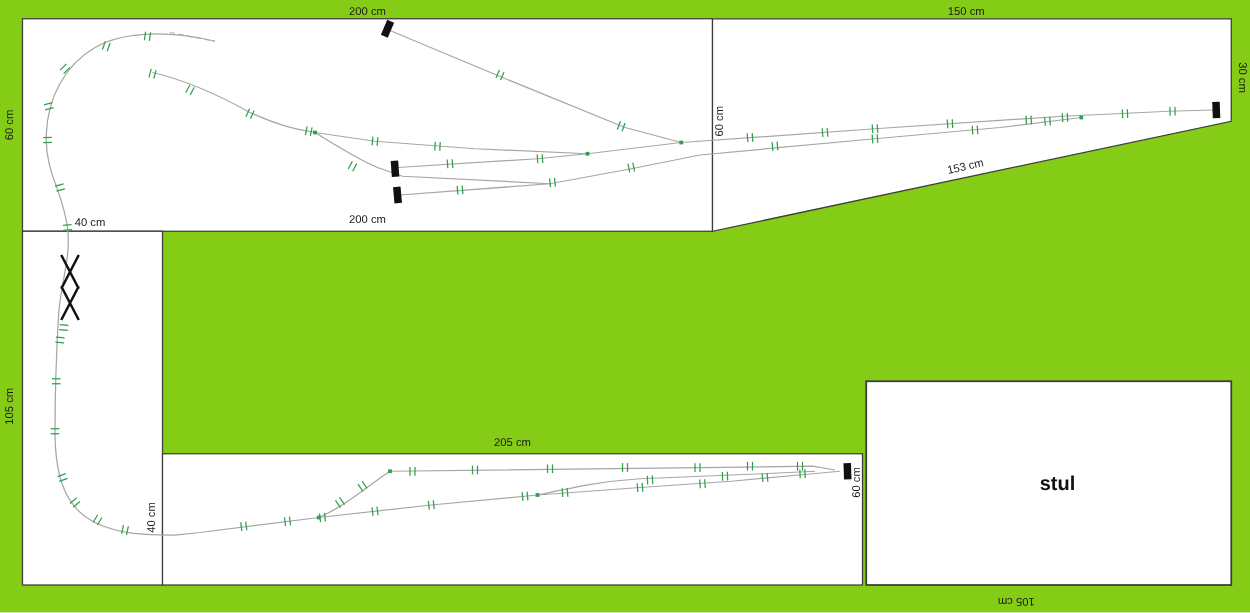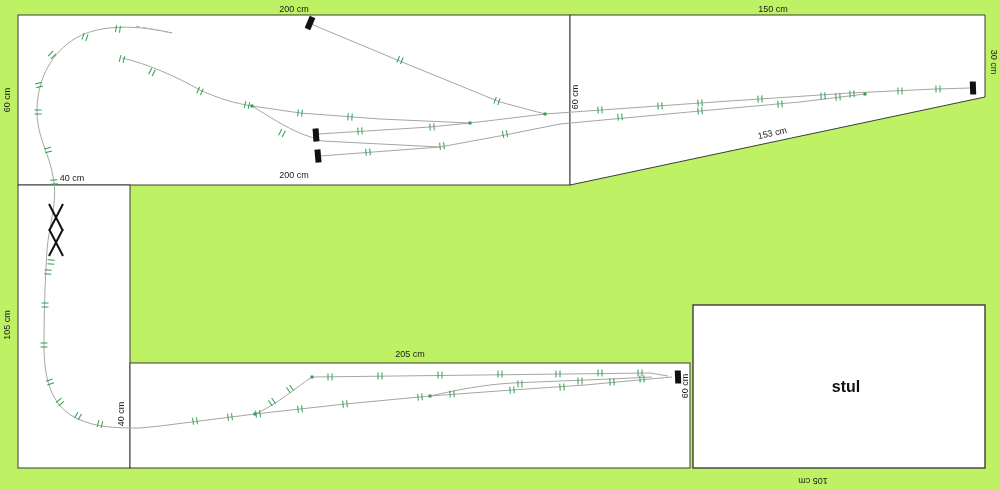--- a/index.html
+++ b/index.html
@@ -1,19 +1,19 @@
 <!DOCTYPE html>
 <html><head>
 <meta charset="utf-8">
 <style>
   html,body{margin:0;padding:0;background:#ffffff;}
   .canvas{
     position:relative;
     width:1000px;height:490px;
-    background:#bef264;
+    background:#84cc16;
     font-family:"Liberation Sans", sans-serif;
     overflow:hidden;
   }
   svg{display:block;}
   .board{fill:#ffffff;stroke:#3c3c3c;stroke-width:1;}
   .board-thick{stroke-width:1.4;}
   .track{fill:none;stroke:#a6a6a6;stroke-width:1;}
   .track-dashed{fill:none;stroke:#b4b4b4;stroke-width:1;stroke-dasharray:4 3;}
   .dim-label{font-size:9px;fill:#1a1a1a;}
   .board-name{font-size:16px;font-weight:600;fill:#111111;}

